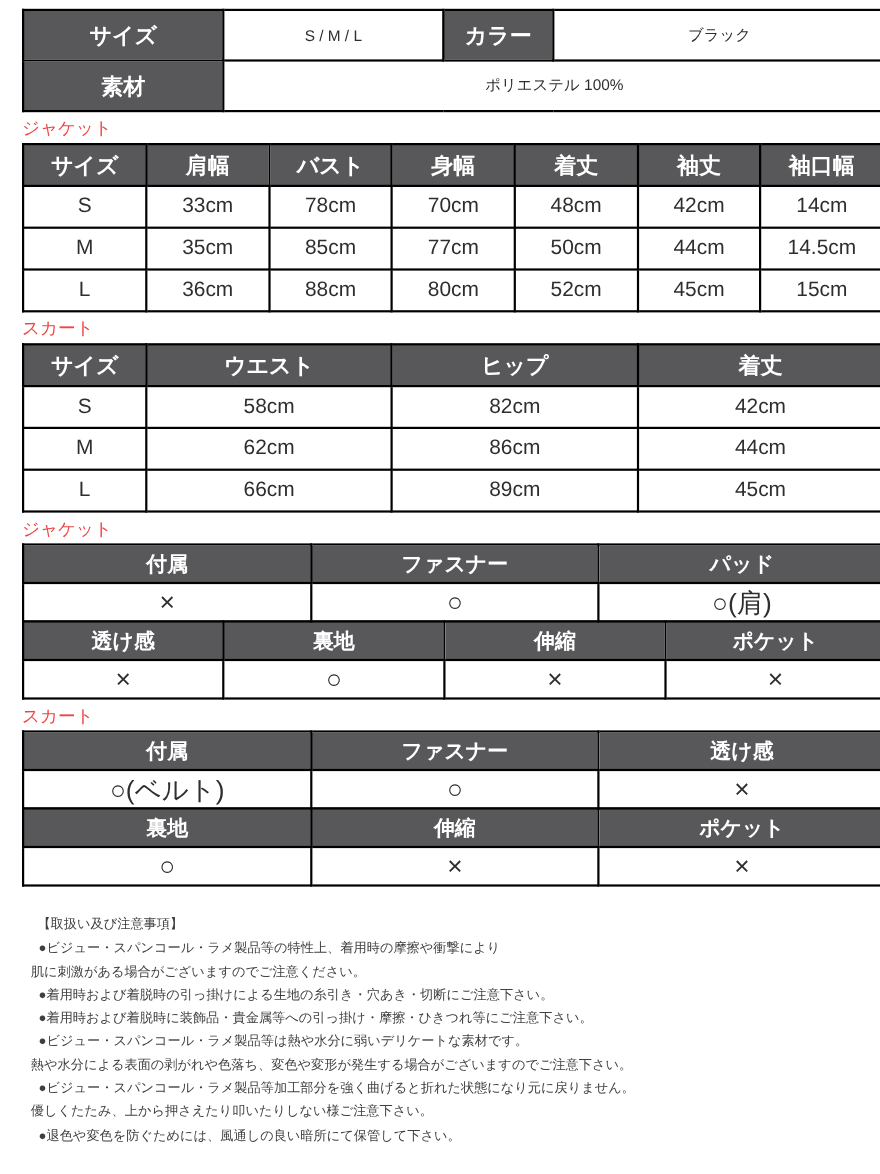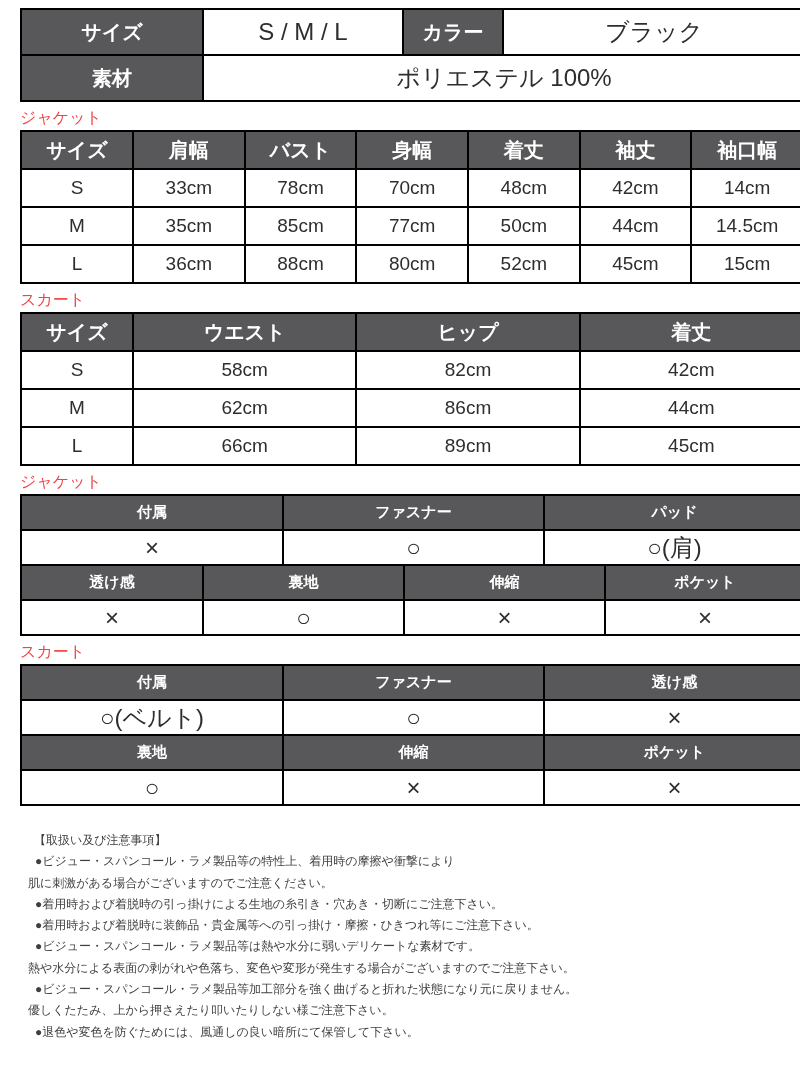--- a/index.html
+++ b/index.html
@@ -14,28 +14,28 @@
   }
   table { border-collapse: collapse; width: 784px; table-layout: fixed; }
   td {
     border: 2px solid #000000;
     text-align: center; vertical-align: middle;
     color: #2e2e2e; white-space: nowrap; overflow: hidden;
     padding: 0;
   }
   td.hd { background: #58585a; color: #ffffff; font-weight: bold; }
 
-  .top-table td { height: 46px; font-size: 24px; }
+  .top-table td { height: 46px; font-size: 14px; }
   .top-table td.hd { font-size: 20px; }
 
   .size-table td { height: 38px; font-size: 19px; }
   .size-table td.hd { font-size: 20px; }
 
   .feat-table td { height: 35px; }
-  .feat-table td.hd { font-size: 15px; }
+  .feat-table td.hd { font-size: 19px; }
   .feat-table td.val { font-size: 24px; font-weight: normal; }
   .feat-table.second { margin-top: -2px; }
 
   .section-label {
     font-size: 16px; color: #ef4444;
     margin: 7px 0 4px 0; line-height: 17px;
   }
   .notes {
     margin-top: 24px;
     font-size: 12px; line-height: 21.3px;

